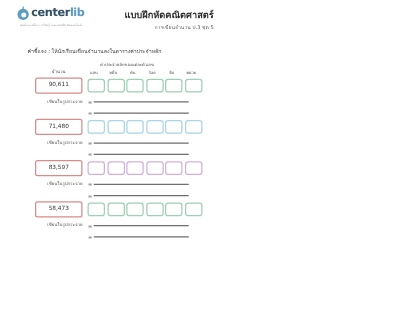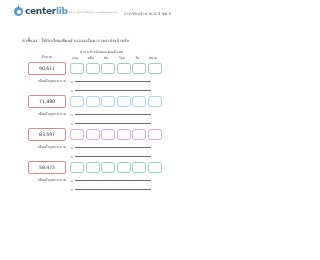--- a/index.html
+++ b/index.html
@@ -8,21 +8,21 @@
     background:#ffffff;
     font-family:"DejaVu Sans","Liberation Sans",sans-serif;
     color:#3a3a3a;
     overflow:hidden;
     position:relative;
   }
   .page{width:183px;height:260px;position:relative;box-sizing:border-box;padding:4px 6px;}
 
   
   .header{display:flex;align-items:flex-start;justify-content:space-between;height:26px;}
-  .brand{display:flex;flex-direction:row;align-items:center;padding-left:8px;padding-top:3px;}
+  .brand{display:flex;flex-direction:column;align-items:center;padding-left:8px;padding-top:3px;}
   .brand-row{display:flex;align-items:center;gap:2px;}
   .brand-mark{width:9px;height:9px;border-radius:50%;background:#5b9bc4;position:relative;flex:0 0 auto;}
   .brand-mark:after{content:"";position:absolute;left:2.5px;top:2.5px;width:4px;height:4px;border-radius:50%;background:#ffffff;}
   .brand-mark:before{content:"";position:absolute;left:3.6px;top:-2px;width:1.6px;height:3px;background:#5b9bc4;border-radius:1px;}
   .brand-name{font-size:9px;font-weight:700;letter-spacing:-0.3px;color:#2f4f63;line-height:1;}
   .brand-name .lib{color:#5b9bc4;font-weight:700;}
   .brand-sub{font-size:2.3px;color:#8f9aa1;letter-spacing:0.1px;margin-top:1.5px;white-space:nowrap;}
 
   .titles{text-align:right;padding-right:6px;padding-top:4px;}
   .doc-title{font-size:7.4px;font-weight:700;color:#2b2b2b;line-height:1.15;white-space:nowrap;}
@@ -68,20 +68,21 @@
 
   <div class="header">
     <div class="brand">
       <div class="brand-row">
         <span class="brand-mark"></span>
         <span class="brand-name"><span>center</span><span class="lib">lib</span></span>
       </div>
       <div class="brand-sub">ศูนย์กลางสื่อการเรียนรู้ และแบบฝึกหัดออนไลน์</div>
     </div>
     <div class="titles">
+      <div class="doc-title">แบบฝึกหัดคณิตศาสตร์</div>
       <div class="doc-sub">การเขียนจำนวน ป.3 ชุด 5</div>
     </div>
   </div>
 
   <div class="instruction">คำชี้แจง : ให้นักเรียนเขียนจำนวนลงในตารางค่าประจำหลัก</div>
 
   <div class="table-head">
     <div class="head-left">
       <div class="h-label">จำนวน</div>
     </div>

